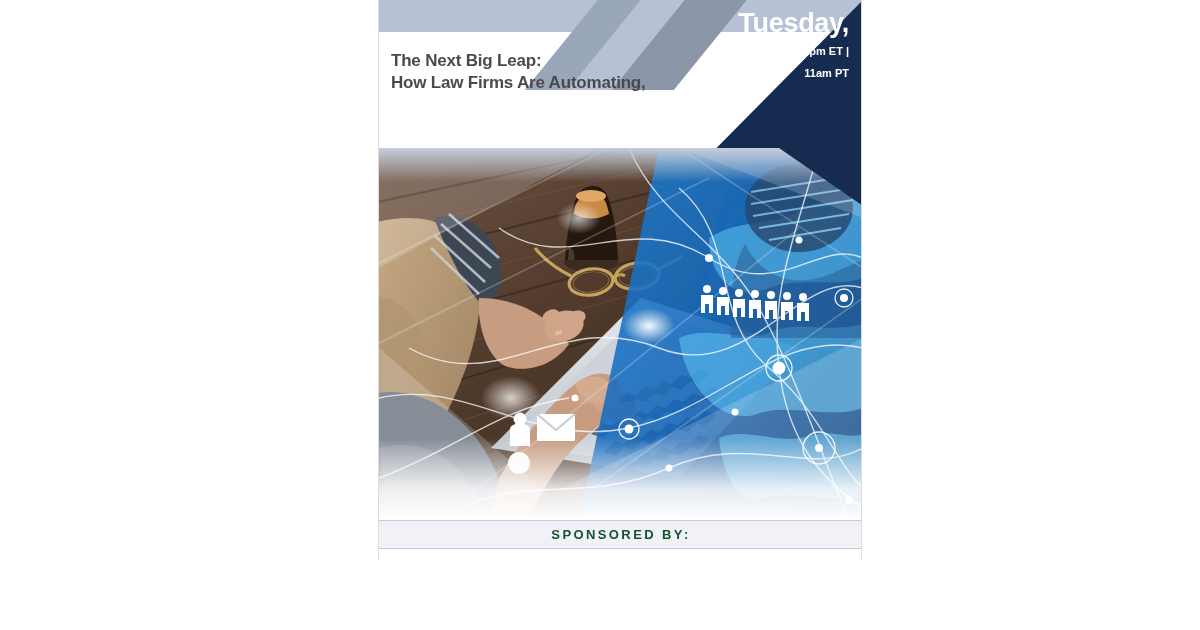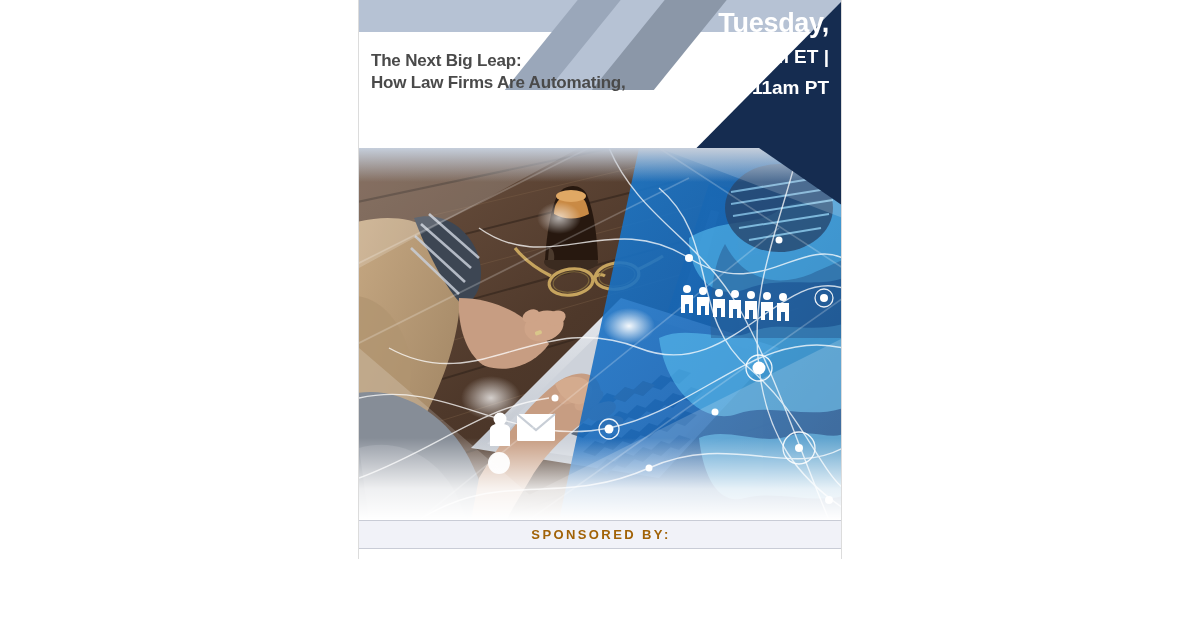--- a/index.html
+++ b/index.html
@@ -8,21 +8,21 @@
     width:1200px;height:630px;
     background:#ffffff;
     font-family:"Liberation Sans", sans-serif;
     overflow:hidden;
     position:relative;
   }
 
   
   .card{
     position:absolute;
-    left:358px; top:0;
+    left:378px; top:0;
     width:484px; height:559px;
     background:#ffffff;
     border-left:1px solid #dcdcdc;
     border-right:1px solid #dcdcdc;
     box-sizing:border-box;
     overflow:hidden;
   }
 
   
   .header{
@@ -71,21 +71,21 @@
   }
   .date-big{
     font-size:27px;
     font-weight:bold;
     line-height:1.12;
     letter-spacing:-0.3px;
     white-space:nowrap;
   }
   .date-small{
     margin-top:7px;
-    font-size:19px;
+    font-size:11px;
     font-weight:bold;
     line-height:1.22;
   }
 
   
   .title{
     position:absolute;
     left:12px; top:50px;
     width:360px;
     color:#4a4a4a;
@@ -114,21 +114,21 @@
     width:484px; height:29px;
     background:#f1f2f8;
     border-top:1px solid #c9ccd6;
     border-bottom:1px solid #c9ccd6;
     box-sizing:border-box;
     display:flex;
     align-items:center;
     justify-content:center;
   }
   .sponsor-text{
-    color:#a16207;
+    color:#14532d;
     font-size:13px;
     font-weight:bold;
     letter-spacing:2.4px;
   }
 
   
   .logo-region{
     position:absolute;
     left:0; top:549px;
     width:484px; height:81px;

